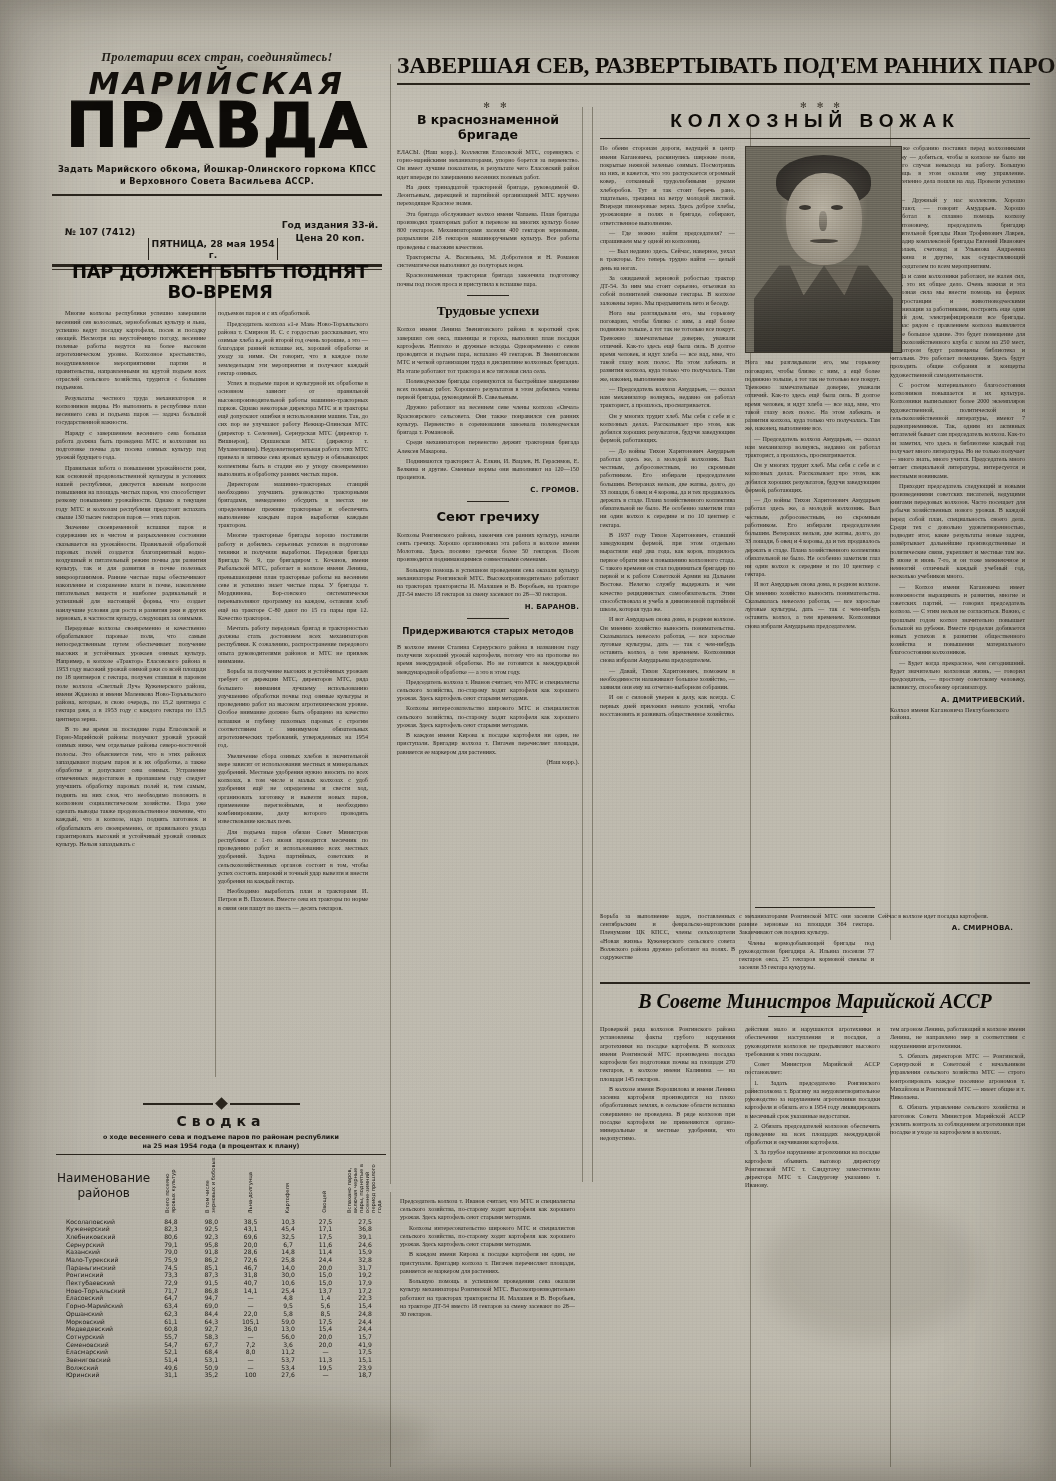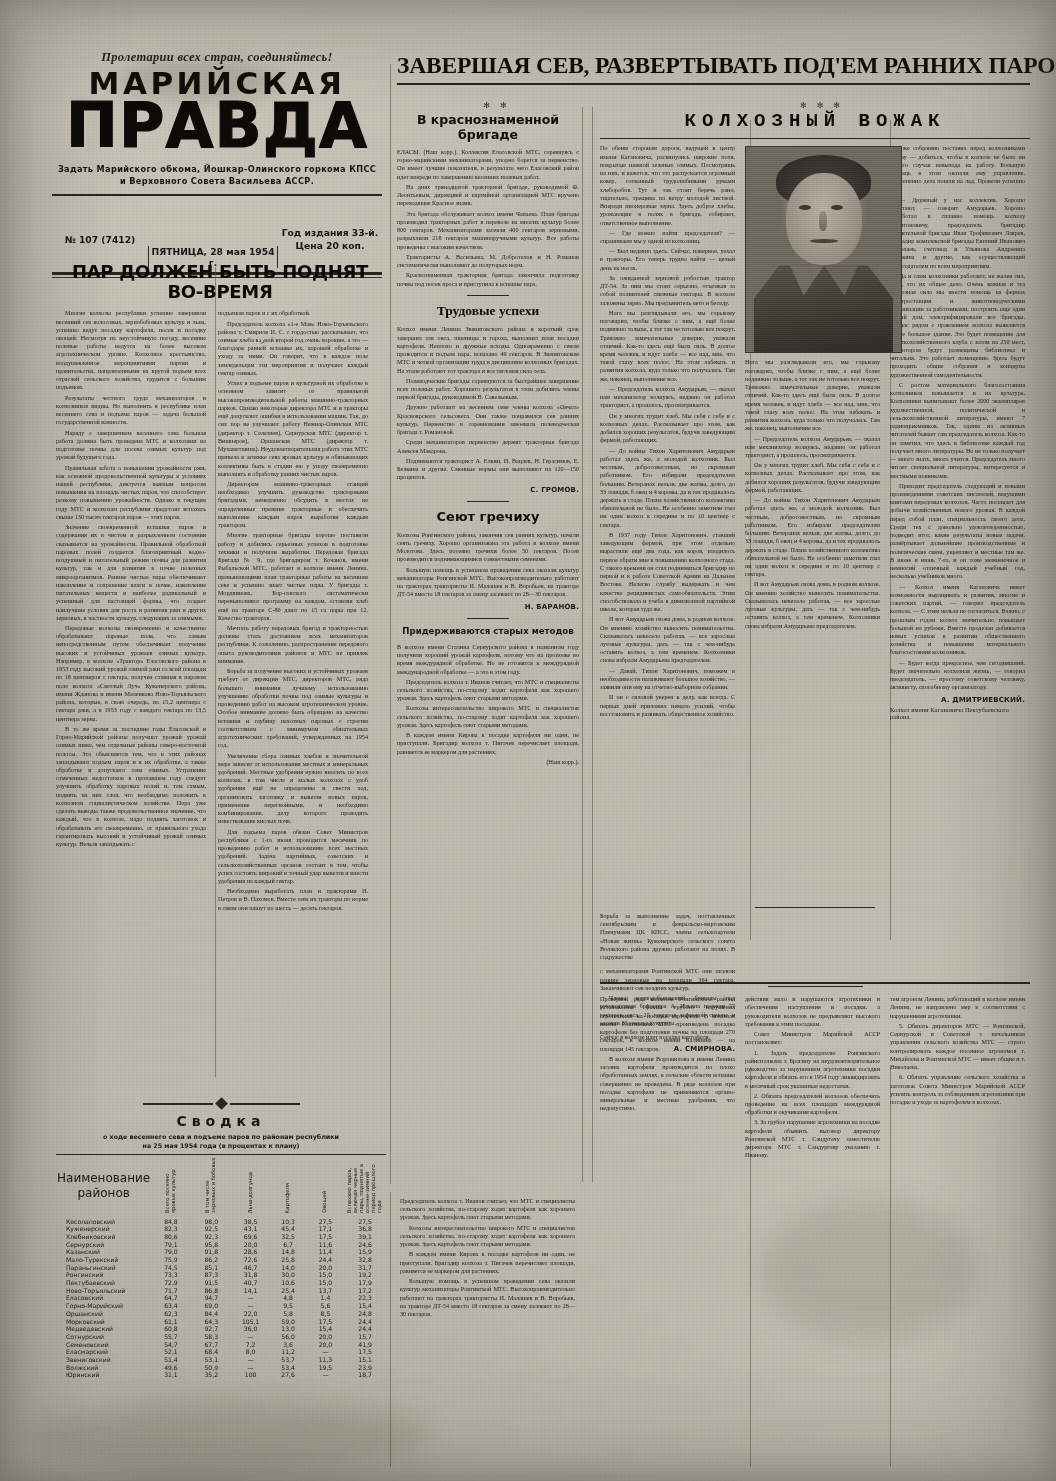--- a/index.html
+++ b/index.html
@@ -21,29 +21,29 @@
   #vign{position:absolute;inset:0;pointer-events:none;
     box-shadow:inset 0 0 90px 18px rgba(60,54,44,.30), inset 0 0 28px 4px rgba(50,45,36,.22);}
 
   .sheet{position:absolute;left:52px;top:12px;width:978px;height:1455px;}
 
   
   .masthead{position:absolute;left:0;top:38px;width:330px;text-align:center;}
   .slogan{font-family:"Liberation Serif",serif;font-style:italic;font-weight:bold;font-size:12.5px;
     letter-spacing:.3px;color:#221e18;margin-bottom:3px;}
   .m-top{font-family:"DejaVu Sans",sans-serif;font-weight:bold;font-size:31px;letter-spacing:3.5px;
-    color:#120f0b;line-height:1;}
+    color:#120f0b;line-height:1;font-style:italic;}
   .m-big{font-family:"DejaVu Sans",sans-serif;font-weight:bold;font-size:62px;letter-spacing:1px;
     line-height:.95;color:#0d0b08;margin-top:-2px;
     -webkit-text-stroke:1.2px #0d0b08;}
   .m-sub{font-family:"DejaVu Sans",sans-serif;font-weight:bold;font-size:8.2px;letter-spacing:.35px;
     line-height:1.5;margin-top:7px;color:#17140f;}
   .m-rule{height:2px;background:#2a251d;margin:7px 0 0;}
   .m-bar{display:flex;align-items:center;font-family:"DejaVu Sans",sans-serif;font-weight:bold;
-    font-size:9.2px;padding:14px 0 4px;}
+    font-size:9.2px;padding:6px 0 4px;}
   .m-bar > div{flex:0 0 auto;}
   .mb-l{width:96px;text-align:center;}
   .mb-c{flex:1 1 auto !important;text-align:center;border-left:1px solid #2a251d;border-right:1px solid #2a251d;margin-top:36px;}
   .mb-r{width:104px;text-align:center;line-height:1.45;}
   .m-rule2{height:3px;background:#2a251d;}
   .m-rule3{height:1px;background:#3a342a;margin-top:2px;}
 
   
   .banner{position:absolute;left:345px;top:40px;width:633px;}
   .banner h1{margin:0;font-family:"Liberation Serif",serif;font-weight:bold;font-size:23.5px;
@@ -64,21 +64,21 @@
   .dash{width:42px;height:1.6px;background:#2a251d;margin:7px auto;}
   .rule-h{height:1.4px;background:#2a251d;}
   .rule-v{position:absolute;width:1px;background:#55503f;opacity:.55;}
 
   h2.sec{font-family:"DejaVu Sans",sans-serif;font-weight:bold;font-size:12.5px;
     text-align:center;margin:0 0 6px;line-height:1.2;color:#100d09;}
   h2.sec2{font-family:"Liberation Serif",serif;font-weight:bold;font-size:13.5px;
     text-align:center;margin:0 0 6px;color:#100d09;}
   h2.lead{font-family:"DejaVu Sans",sans-serif;font-weight:bold;font-size:18px;
     text-align:center;margin:0 0 7px;line-height:1.12;letter-spacing:-.3px;color:#0d0b08;}
-  h2.spaced{font-family:Liberation Mono, monospace;font-weight:bold;font-size:19px;
+  h2.spaced{font-family:Liberation Sans, sans-serif;font-weight:bold;font-size:19px;
     text-align:center;letter-spacing:6px;margin:0 0 6px;color:#100d09;}
   h3.small{font-family:"DejaVu Sans",sans-serif;font-weight:bold;font-size:8.6px;
     text-align:center;margin:0 0 5px;line-height:1.35;}
 
   .photo{width:155px;height:205px;margin:2px auto 5px;position:relative;overflow:hidden;
     background:linear-gradient(160deg,#8b8madd,#6d6a60);border:1px solid #3c372d;}
   .photo .pbg{position:absolute;inset:0;
     background:
       radial-gradient(ellipse 44px 56px at 50% 30%, #b4ad9e 0%, #8d8679 62%, #6e6a5e 100%),
       linear-gradient(180deg,#7a7568 0%,#615d53 100%);}
@@ -516,39 +516,40 @@
           <div class="byline">
             <span>А. ДМИТРИЕВСКИЙ.</span>
             <small>Колхоз имени Кагановича Пектубаевского района.</small>
           </div>
         </div>
       </div>
     </div>
 
     <div class="col" style="left:548px;top:895px;width:430px;">
       <div class="hrule-thin" style="width:120px;margin:0 auto 4px;"></div>
-      <div style="display:flex;gap:4px;flex-direction:column;">
+      <div style="display:flex;gap:4px;">
         <div class="ct" style="width:135px;">
           <p class="ni">Борьба за выполнение задач, поставленных сентябрьским и февральско-мартовским Пленумами ЦК КПСС, члены сельхозартели «Новая жизнь» Куженерского сельского совета Волжского района дружно работают на полях. В содружестве</p>
         </div>
         <div class="ct" style="width:135px;">
           <p class="ni">с механизаторами Ронгинской МТС они засеяли ранние зерновые на площади 364 гектара. Заканчивают сев поздних культур.</p>
           <p>Члены кормодобывающей бригады под руководством бригадира А. Ильина посеяли 77 гектаров овса, 25 гектаров кормовой свеклы и засеяли 33 гектара кукурузы.</p>
         </div>
         <div style="width:135px;">
           <div class="ct">
             <p class="ni">Сейчас в колхозе идет посадка картофеля.</p>
           </div>
           <div class="byline">А. СМИРНОВА.</div>
         </div>
       </div>
     </div>
 
     <div class="col" style="left:548px;top:970px;width:430px;">
       <div class="hrule-thick"></div>
+      <div class="italic-head" style="margin-top:6px;">В Совете Министров Марийской АССР</div>
       <div class="hrule-thin" style="width:95px;margin:2px auto 5px;"></div>
       <div style="display:flex;gap:10px;margin-top:8px;">
         <div class="ct" style="width:135px;">
           <p class="ni">Проверкой ряда колхозов Ронгинского района установлены факты грубого нарушения агротехники на посадке картофеля. В колхозах имени Ронгинской МТС произведена посадка картофеля без подготовки почвы на площади 270 гектаров, в колхозе имени Калинина — на площади 145 гектаров.</p>
           <p>В колхозе имени Ворошилова и имени Ленина засеяна картофеля производится на плохо обработанных землях, в сельские области вспашка совершенно не проведена. В ряде колхозов при посадке картофеля не применяются органо-минеральные и местные удобрения, что недопустимо.</p>
         </div>
         <div class="ct" style="width:135px;">
           <p class="ni">действия мало и нарушаются агротехники и обеспечения наступления и посадки, а руководители колхозов не предъявляют высокого требования к этим посадкам.</p>
           <p>Совет Министров Марийской АССР постановляет:</p>
           <p>1. Задать председателю Ронгинского райисполкома т. Брагину на неудовлетворительное руководство за нарушением агротехники посадки картофеля и обязать его в 1954 году ликвидировать в месячный срок указанные недостатки.</p>

